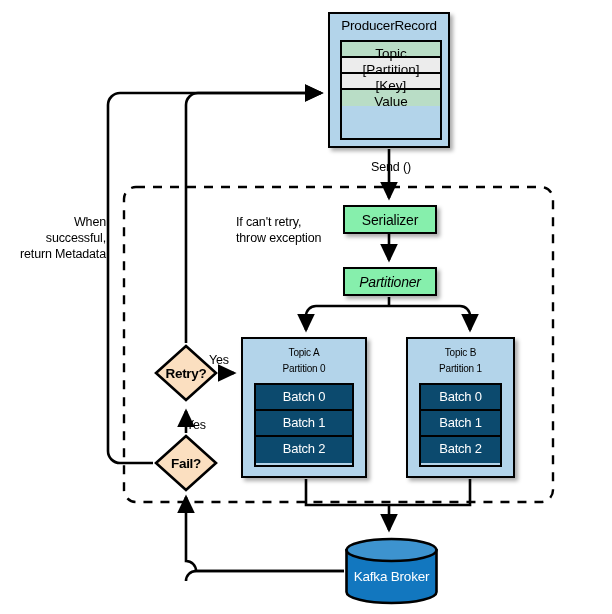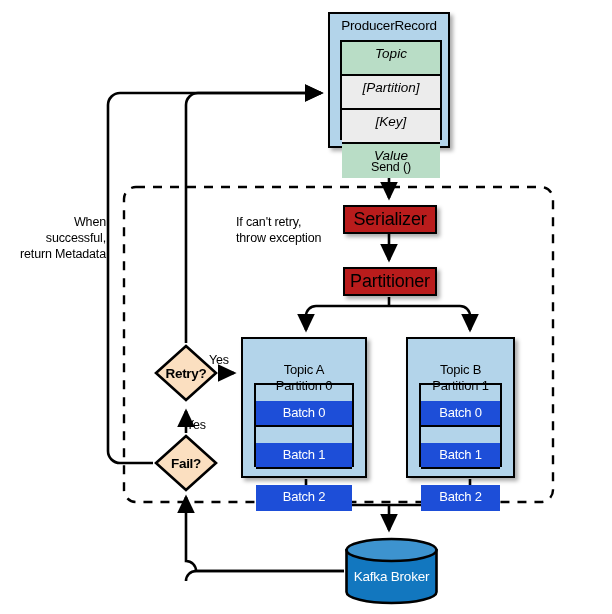--- a/index.html
+++ b/index.html
@@ -11,46 +11,46 @@
   .node{position:absolute;box-sizing:border-box;}
 
   
   .pr-outer{left:328px;top:12px;width:122px;height:136px;
     background:#b3d4ea;border:2.5px solid #000;
     box-shadow:3px 3px 4px rgba(0,0,0,0.33);}
   .pr-title{position:absolute;left:0;top:4px;width:100%;text-align:center;
     font-size:13.5px;letter-spacing:-0.2px;}
   .pr-rows{position:absolute;left:10px;top:26px;width:102px;height:100px;
     border:2.5px solid #000;box-sizing:border-box;}
-  .pr-row{height:34px;line-height:23px;text-align:center;font-size:13.5px;
-    border-bottom:2.5px solid #000;box-sizing:border-box;font-style:italic;}
+  .pr-row{height:16px;line-height:23px;text-align:center;font-size:13.5px;
+    border-bottom:2.5px solid #000;box-sizing:border-box;}
   .pr-row:last-child{border-bottom:none;}
   .pr-row.green{background:#b9ddc6;}
   .pr-row.grey{background:#ececec;}
 
   
-  .box{background:#b91c1c;border:2.5px solid #000;
+  .box{background:#86efac;border:2.5px solid #000;
     box-shadow:3px 3px 4px rgba(0,0,0,0.33);
     display:flex;align-items:center;justify-content:center;
-    font-size:18px;letter-spacing:-0.2px;}
+    font-size:14px;letter-spacing:-0.2px;}
   .serializer{left:343px;top:205px;width:94px;height:29px;}
-  .partitioner{left:343px;top:267px;width:94px;height:29px;}
+  .partitioner{left:343px;top:267px;width:94px;height:29px;font-style:italic;}
 
   
   .topic{background:#b3d4ea;border:2.5px solid #000;
     box-shadow:3px 3px 4px rgba(0,0,0,0.33);}
   .topicA{left:241px;top:337px;width:126px;height:141px;}
   .topicB{left:406px;top:337px;width:109px;height:141px;}
-  .topic-title{position:absolute;left:0;top:23px;width:100%;text-align:center;
-    font-size:13px;line-height:15.5px;letter-spacing:-0.2px;}
+  .topic-title{position:absolute;left:0;top:6px;width:100%;text-align:center;
+    font-size:10px;line-height:15.5px;letter-spacing:-0.2px;}
   .batches{position:absolute;left:11px;top:44px;right:11px;height:84px;
     border:2.5px solid #000;box-sizing:border-box;}
   .batch{height:26px;line-height:24px;text-align:center;font-size:13px;
-    color:#fff;background:#1d4ed8;border-bottom:2.5px solid #000;
-    box-sizing:border-box;letter-spacing:-0.2px;margin-top:16px;}
+    color:#fff;background:#0c4a6e;border-bottom:2.5px solid #000;
+    box-sizing:border-box;letter-spacing:-0.2px;}
   .batch:last-child{border-bottom:none;}
 
   
   .diamond{width:66px;height:60px;font-weight:bold;}
   .dia-retry{left:153px;top:343px;}
   .dia-fail{left:153px;top:433px;}
   .dia-shape{position:absolute;left:0;top:0;width:100%;height:100%;}
   .dia-label{position:absolute;left:0;top:0;width:100%;height:100%;
     display:flex;align-items:center;justify-content:center;
     font-size:13.5px;letter-spacing:-0.3px;}

